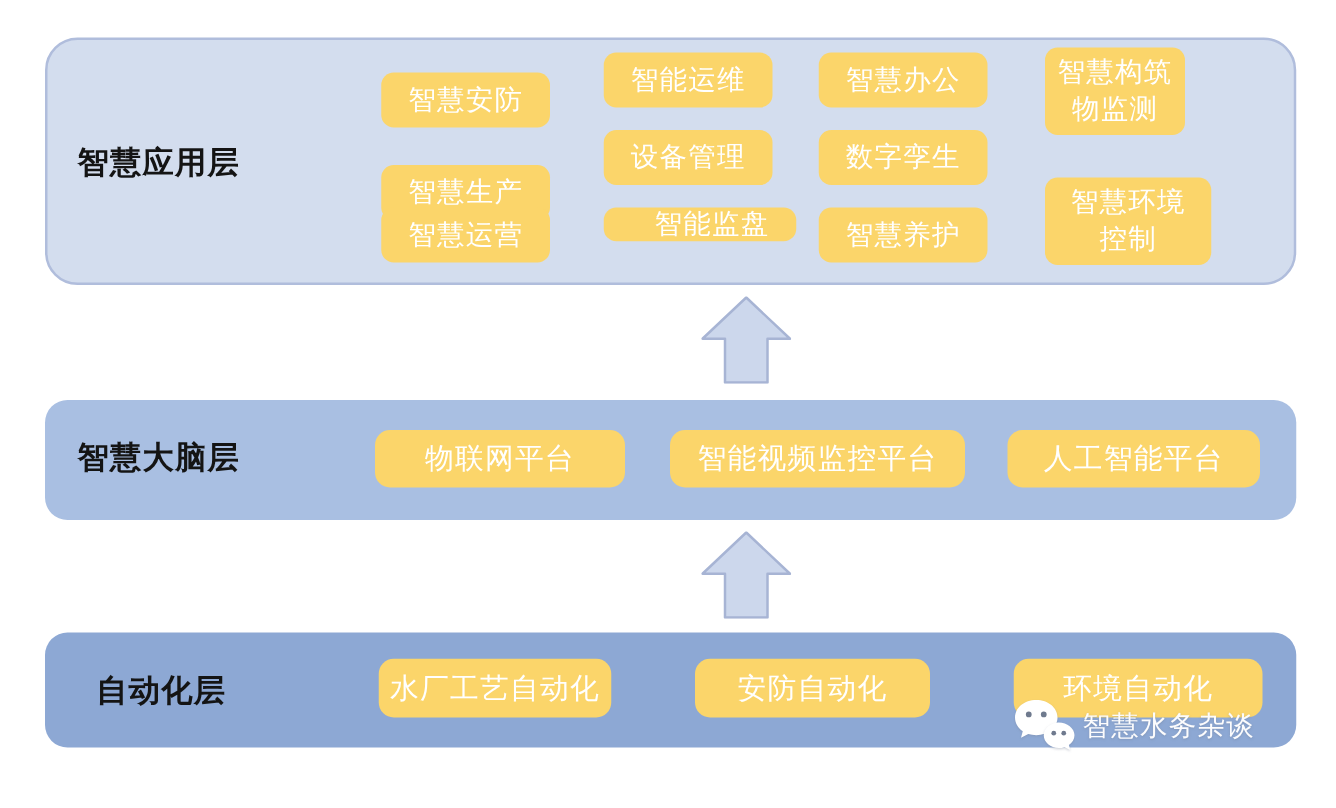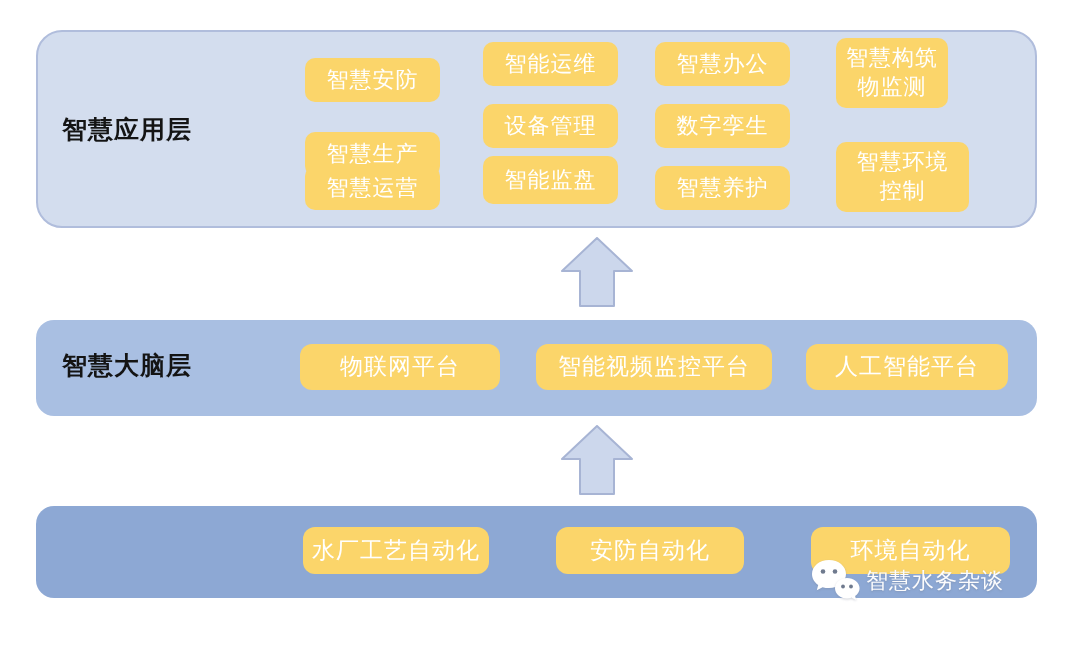--- a/index.html
+++ b/index.html
@@ -91,28 +91,29 @@
 <body>
 
 <div class="canvas">
 
   <div class="layer layer-app"></div>
   <div class="layer layer-brain"></div>
   <div class="layer layer-auto"></div>
 
   <div class="layer-label" style="left:62px;top:113px;">智慧应用层</div>
   <div class="layer-label" style="left:62px;top:349px;">智慧大脑层</div>
+  <div class="layer-label" style="left:77px;top:536px;">自动化层</div>
 
   <div class="ybox" style="left:305px;top:42px;width:135px;height:44px;margin-top:16px;">智慧安防</div>
   <div class="ybox" style="left:305px;top:104px;width:135px;height:44px;margin-top:28px;">智慧生产</div>
   <div class="ybox" style="left:305px;top:166px;width:135px;height:44px;">智慧运营</div>
 
   <div class="ybox" style="left:483px;top:42px;width:135px;height:44px;">智能运维</div>
   <div class="ybox" style="left:483px;top:104px;width:135px;height:44px;text-align:center;">设备管理</div>
-  <div class="ybox" style="left:483px;top:156px;width:135px;height:48px;">智能监盘</div>
+  <div class="ybox" style="left:483px;top:166px;width:135px;height:27px;padding-left:19px;">智能监盘</div>
 
   <div class="ybox" style="left:655px;top:42px;width:135px;height:44px;">智慧办公</div>
   <div class="ybox" style="left:655px;top:104px;width:135px;height:44px;">数字孪生</div>
   <div class="ybox" style="left:655px;top:166px;width:135px;height:44px;">智慧养护</div>
 
   <div class="ybox" style="left:836px;top:38px;width:112px;height:70px;">智慧构筑
 物监测</div>
   <div class="ybox" style="left:836px;top:142px;width:133px;height:70px;">智慧环境
 控制</div>
 

